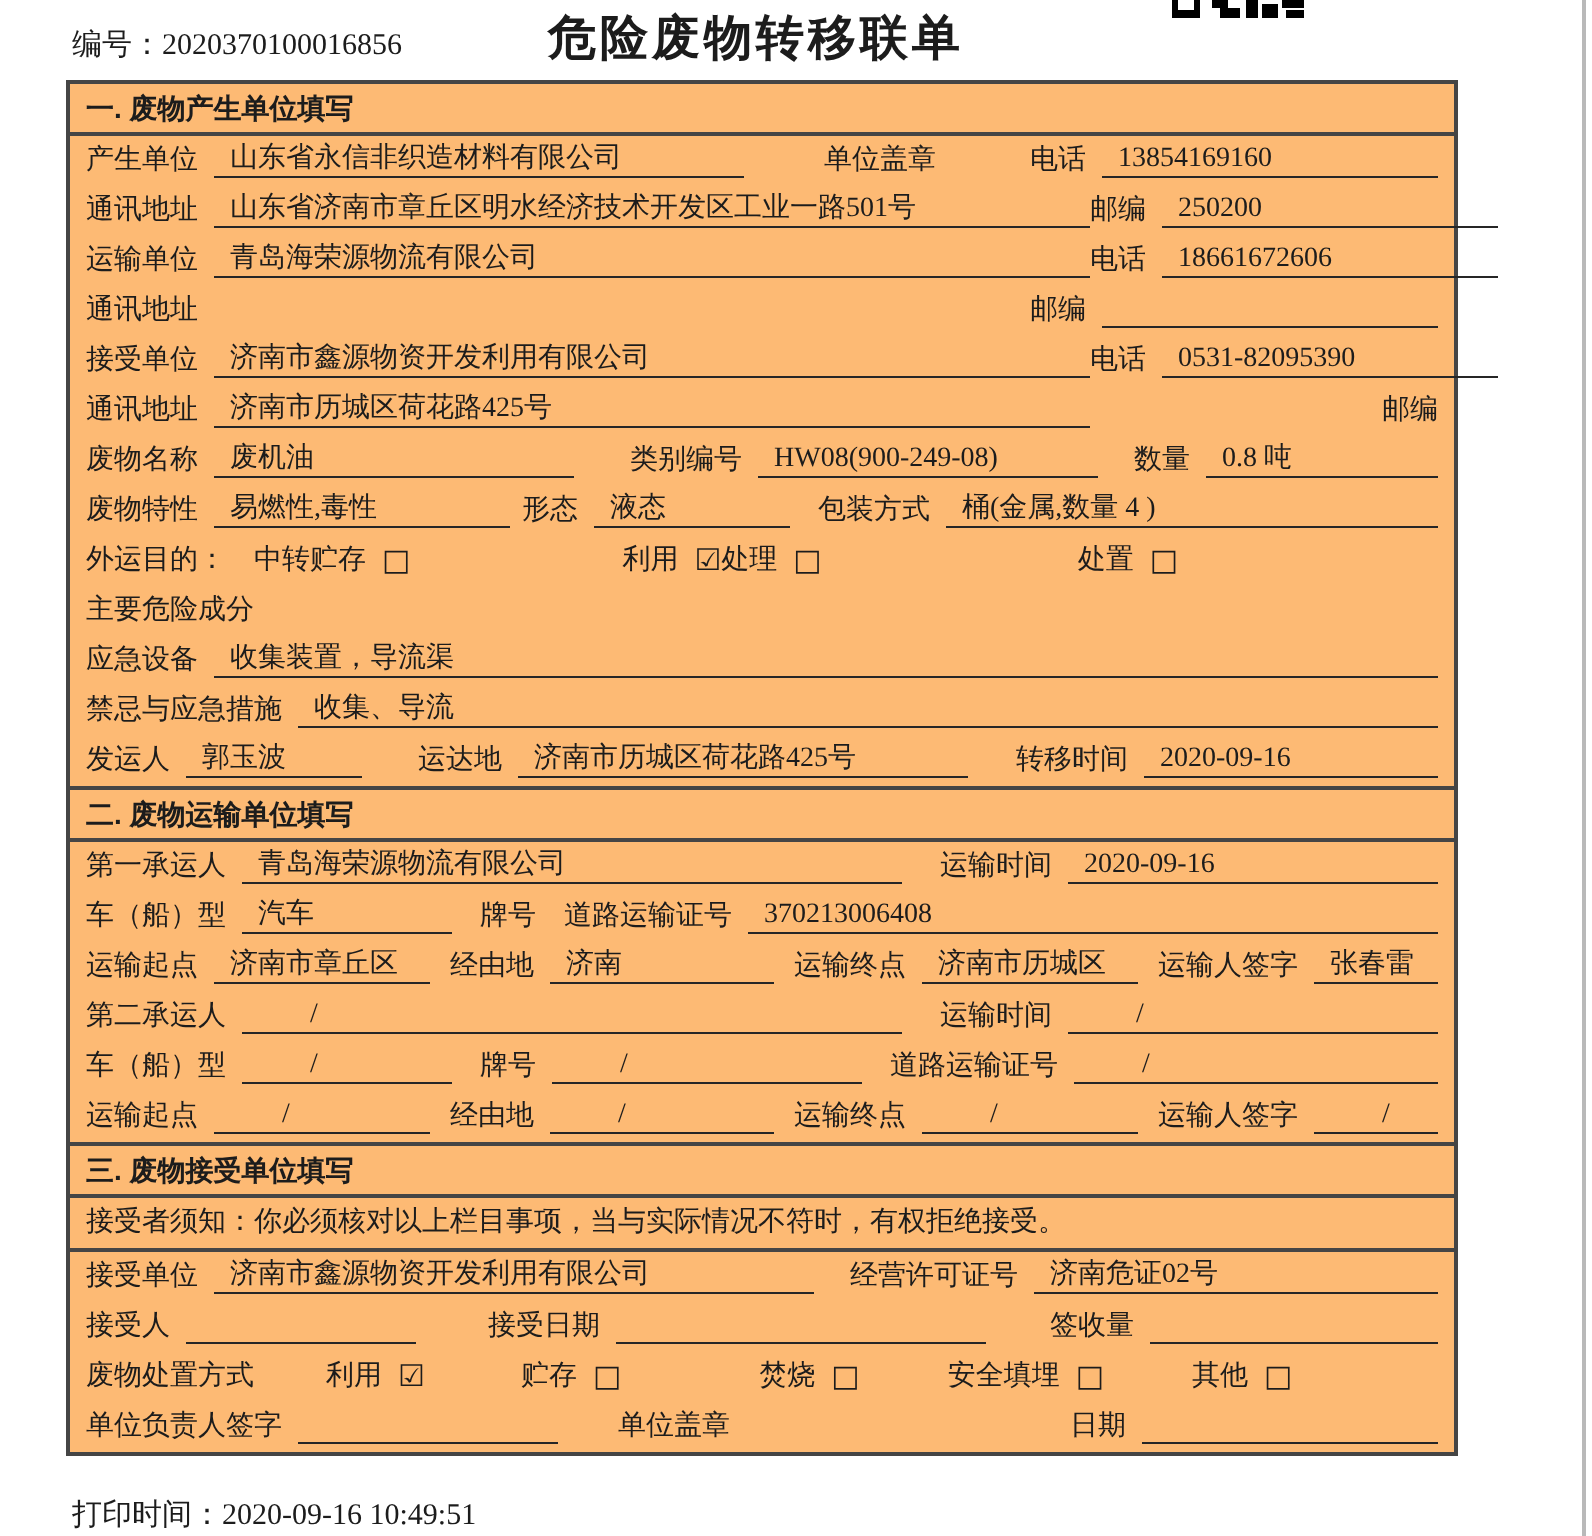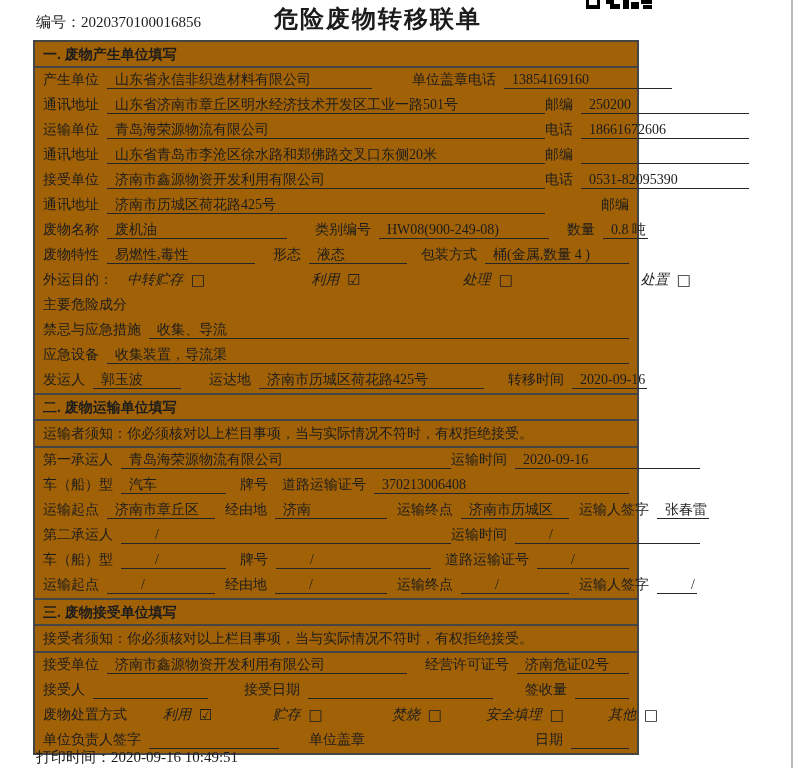--- a/index.html
+++ b/index.html
@@ -10,22 +10,22 @@
   .doc-number{position:absolute;top:13px;left:36px;font-size:15px;white-space:nowrap;}
   .doc-title{
     position:absolute;top:3px;left:0;right:40px;text-align:center;
     font-size:24px;font-weight:bold;letter-spacing:2px;
     font-family:"Liberation Sans","DejaVu Sans",sans-serif;
   }
   .qr-frag{position:absolute;top:0;left:586px;width:66px;height:9px;}
   .scan-edge{position:absolute;top:0;right:3px;width:2px;height:768px;background:#b9b9b9;}
 
   .form-table{
-    position:absolute;left:33px;top:40px;width:606px;
-    border:2px solid #454545;box-sizing:border-box;background:#a16207;
+    position:absolute;left:33px;top:40px;width:696px;
+    border:2px solid #454545;box-sizing:border-box;background:#fdba74;
   }
   .sec-header{
     font-family:"Liberation Sans","DejaVu Sans",sans-serif;
     font-weight:bold;font-size:14px;line-height:23px;height:23px;
     padding:1px 8px 0 8px;border-bottom:2px solid #454545;white-space:nowrap;
   }
   .sec-sep{border-top:2px solid #454545;}
   .notice{
     font-size:14px;line-height:24px;height:24px;padding:1px 8px 0 8px;
     border-bottom:2px solid #454545;white-space:nowrap;
@@ -36,21 +36,21 @@
   }
   .l{flex:none;}
   .v{
     display:inline-block;border-bottom:1px solid #262626;height:18px;line-height:18px;
     padding:0 2px 0 8px;margin-left:8px;box-sizing:border-box;overflow:visible;flex:none;
   }
   .v.fill{flex:1 1 auto;}
   .sl{padding-left:34px;}
   .ml-auto{margin-left:auto;}
   .cb-group{display:flex;align-items:flex-end;}
-  .cb-label{flex:none;font-style:italic;}
+  .cb-label{flex:none;}
   .cb-box{
     flex:none;margin-left:8px;font-size:15px;line-height:18px;
     font-family:"DejaVu Sans","Liberation Sans",sans-serif;
   }
   .footer-print{position:absolute;left:36px;top:748px;font-size:15px;white-space:nowrap;}
 </style>
 </head>
 <body>
 
 <div class="doc-number">
@@ -90,21 +90,20 @@
 
   <div class="row">
     <span class="l">运输单位</span>
     <span class="v" style="width:438px">青岛海荣源物流有限公司</span>
     <span class="l ml-auto">电话</span>
     <span class="v" style="width:168px">18661672606</span>
   </div>
 
   <div class="row">
     <span class="l">通讯地址</span>
-    <span class="v" style="width:438px">山东省青岛市李沧区徐水路和郑佛路交叉口东侧20米</span>
     <span class="l ml-auto">邮编</span>
     <span class="v" style="width:168px"></span>
   </div>
 
   <div class="row">
     <span class="l">接受单位</span>
     <span class="v" style="width:438px">济南市鑫源物资开发利用有限公司</span>
     <span class="l ml-auto">电话</span>
     <span class="v" style="width:168px">0531-82095390</span>
   </div>
@@ -120,63 +119,62 @@
     <span class="v" style="width:180px">废机油</span>
     <span class="l" style="margin-left:28px">类别编号</span>
     <span class="v" style="width:170px">HW08(900-249-08)</span>
     <span class="l" style="margin-left:18px">数量</span>
     <span class="v fill">0.8 吨</span>
   </div>
 
   <div class="row">
     <span class="l">废物特性</span>
     <span class="v" style="width:148px">易燃性,毒性</span>
-    <span class="l" style="margin-left:18px">形态</span>
+    <span class="l" style="margin-left:6px">形态</span>
     <span class="v" style="width:98px">液态</span>
     <span class="l" style="margin-left:14px">包装方式</span>
     <span class="v fill">桶(金属,数量 4 )</span>
   </div>
 
   <div class="row cb-group">
     <span class="l">外运目的：</span>
     <span class="cb-label" style="margin-left:14px">中转贮存</span>
     <span class="cb-box">□</span>
     <span class="cb-label" style="margin-left:106px">利用</span>
     <span class="cb-box">☑</span>
-    <span class="cb-label" style="margin-left:102px">处理</span>
+    <span class="cb-label" style="">处理</span>
     <span class="cb-box">□</span>
     <span class="cb-label" style="margin-left:128px">处置</span>
     <span class="cb-box">□</span>
   </div>
 
   <div class="row">
     <span class="l">主要危险成分</span>
+  </div>
+
+  <div class="row">
+    <span class="l">应急设备</span>
+    <span class="v fill">收集装置，导流渠</span>
   </div>
 
   <div class="row">
     <span class="l">禁忌与应急措施</span>
     <span class="v fill">收集、导流</span>
-  </div>
-
-  <div class="row">
-    <span class="l">应急设备</span>
-    <span class="v fill">收集装置，导流渠</span>
   </div>
 
   <div class="row">
     <span class="l">发运人</span>
     <span class="v" style="width:88px">郭玉波</span>
     <span class="l" style="margin-left:28px">运达地</span>
     <span class="v" style="width:225px">济南市历城区荷花路425号</span>
     <span class="l" style="margin-left:24px">转移时间</span>
     <span class="v fill">2020-09-16</span>
   </div>
 
   <div class="sec-header sec-sep">二. 废物运输单位填写</div>
-  <div class="notice">运输者须知：你必须核对以上栏目事项，当与实际情况不符时，有权拒绝接受。</div>
 
   <div class="row">
     <span class="l">第一承运人</span>
     <span class="v" style="width:330px">青岛海荣源物流有限公司</span>
     <span class="l ml-auto">运输时间</span>
     <span class="v" style="width:185px">2020-09-16</span>
   </div>
 
   <div class="row">
     <span class="l">车（船）型</span>
@@ -240,21 +238,21 @@
     <span class="l" style="margin-left:36px">接受日期</span>
     <span class="v" style="width:185px"></span>
     <span class="l" style="margin-left:32px">签收量</span>
     <span class="v fill"></span>
   </div>
 
   <div class="row cb-group">
     <span class="l">废物处置方式</span>
     <span class="cb-label" style="margin-left:36px">利用</span>
     <span class="cb-box">☑</span>
-    <span class="cb-label" style="margin-left:60px">贮存</span>
+    <span class="cb-label" style="margin-left:48px">贮存</span>
     <span class="cb-box">□</span>
     <span class="cb-label" style="margin-left:69px">焚烧</span>
     <span class="cb-box">□</span>
     <span class="cb-label" style="margin-left:44px">安全填埋</span>
     <span class="cb-box">□</span>
     <span class="cb-label" style="margin-left:44px">其他</span>
     <span class="cb-box">□</span>
   </div>
 
   <div class="row">

